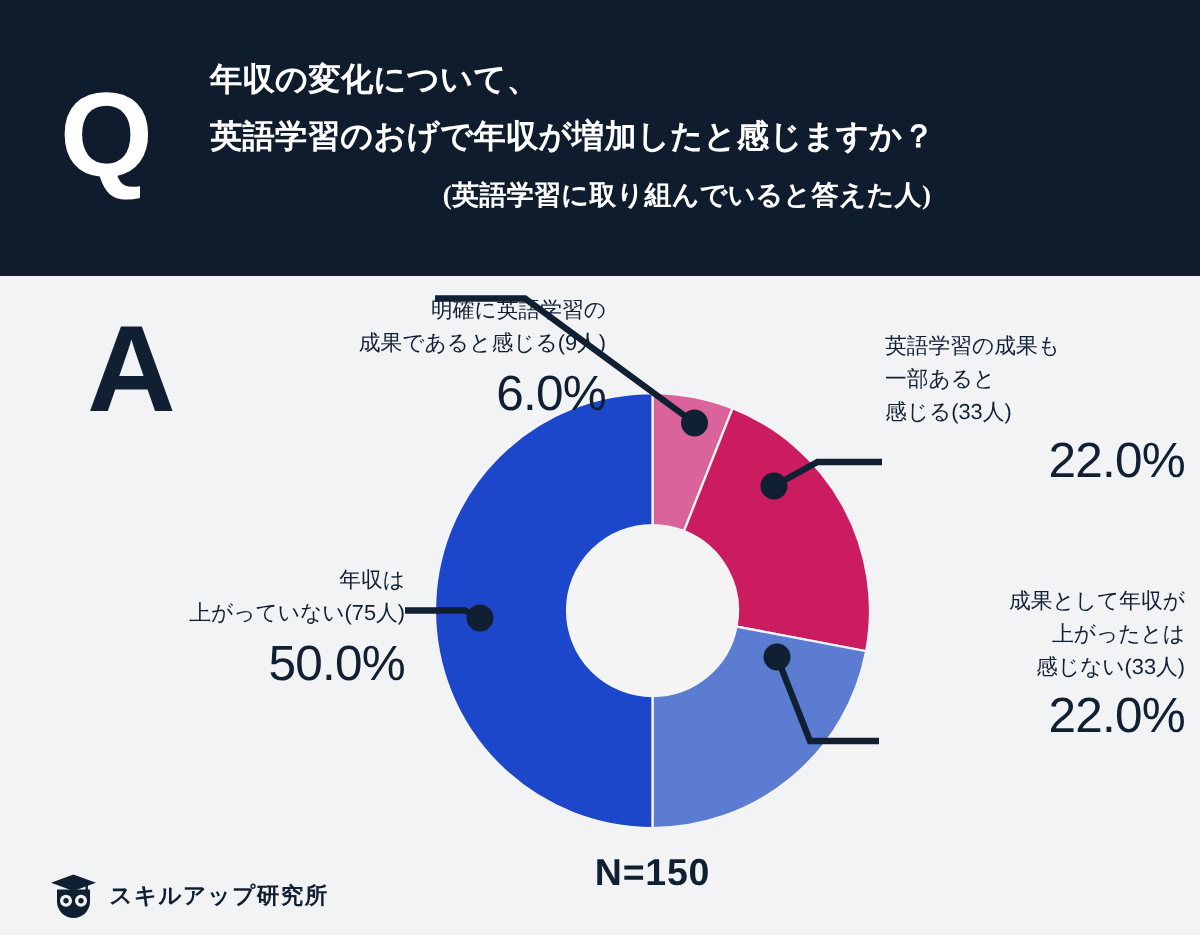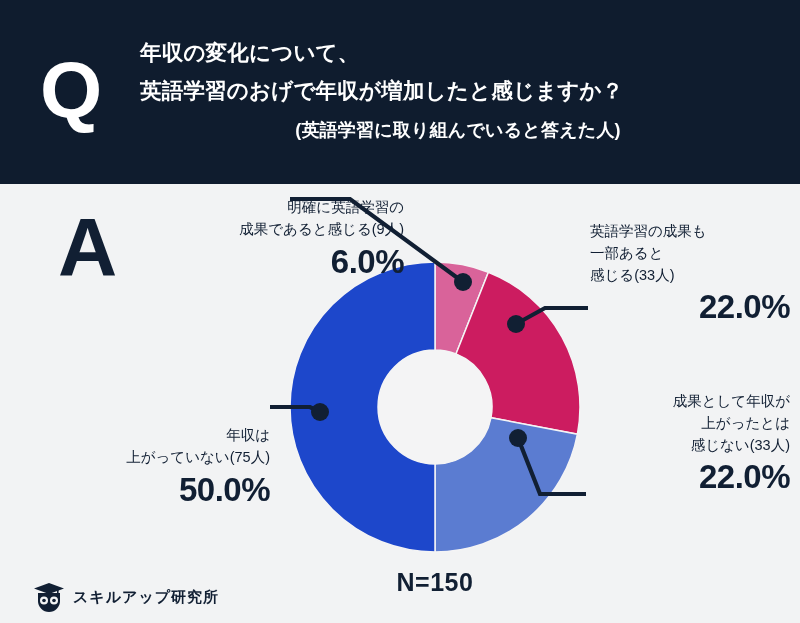--- a/index.html
+++ b/index.html
@@ -31,49 +31,50 @@
     line-height:1.0; letter-spacing:0.2px;
     margin-bottom:17px;
     white-space:nowrap;
   }
   .q-line2 { margin-bottom:15px; }
   .q-line3 {
     color:#ffffff; font-weight:bold; font-size:18px;
     text-align:center; letter-spacing:0.2px;
     padding-right:24px;
     white-space:nowrap;
+    font-family:Liberation Serif, serif;
   }
 
   
   #a-mark {
     position:absolute; left:58px; top:206px;
     color:#111f33;
     font-size:82px; font-weight:bold; line-height:1;
     letter-spacing:-1px;
   }
 
   
   #chart-wrap { position:absolute; left:0; top:176px; width:704px; height:388px; }
   #donut-svg  { position:absolute; left:0; top:0; }
 
   
   .lbl { position:absolute; color:#111f33; }
   .lbl .txt { font-size:14.5px; font-weight:normal; line-height:1.52; white-space:nowrap; }
-  .lbl .pct { font-size:33px; font-weight:bold; line-height:1.08; letter-spacing:-0.5px;text-align:right; }
+  .lbl .pct { font-size:33px; font-weight:normal; line-height:1.08; letter-spacing:-0.5px;text-align:right; }
 
   #lbl-clear   { left:134px; top:196px;  width:270px; text-align:right; }
   #lbl-clear .pct { margin-top:4px; }
 
   #lbl-partial { left:590px; top:220px;  width:200px; text-align:left; }
   #lbl-partial .pct { margin-top:3px; }
 
   #lbl-notfeel { left:560px; top:390px;  width:230px; text-align:right; }
   #lbl-notfeel .pct { margin-top:3px; }
 
-  #lbl-noraise { left:20px;  top:376px;  width:250px; text-align:right;margin-top:48px; }
+  #lbl-noraise { left:20px;  top:376px;  width:250px; text-align:right; }
   #lbl-noraise .pct { margin-top:4px; }
 
   #center-n {
     position:absolute; left:355px; top:392px; width:160px;
     text-align:center; color:#111f33;
     font-size:25px; font-weight:bold; letter-spacing:0.5px;
   }
 
   
   #footer {

